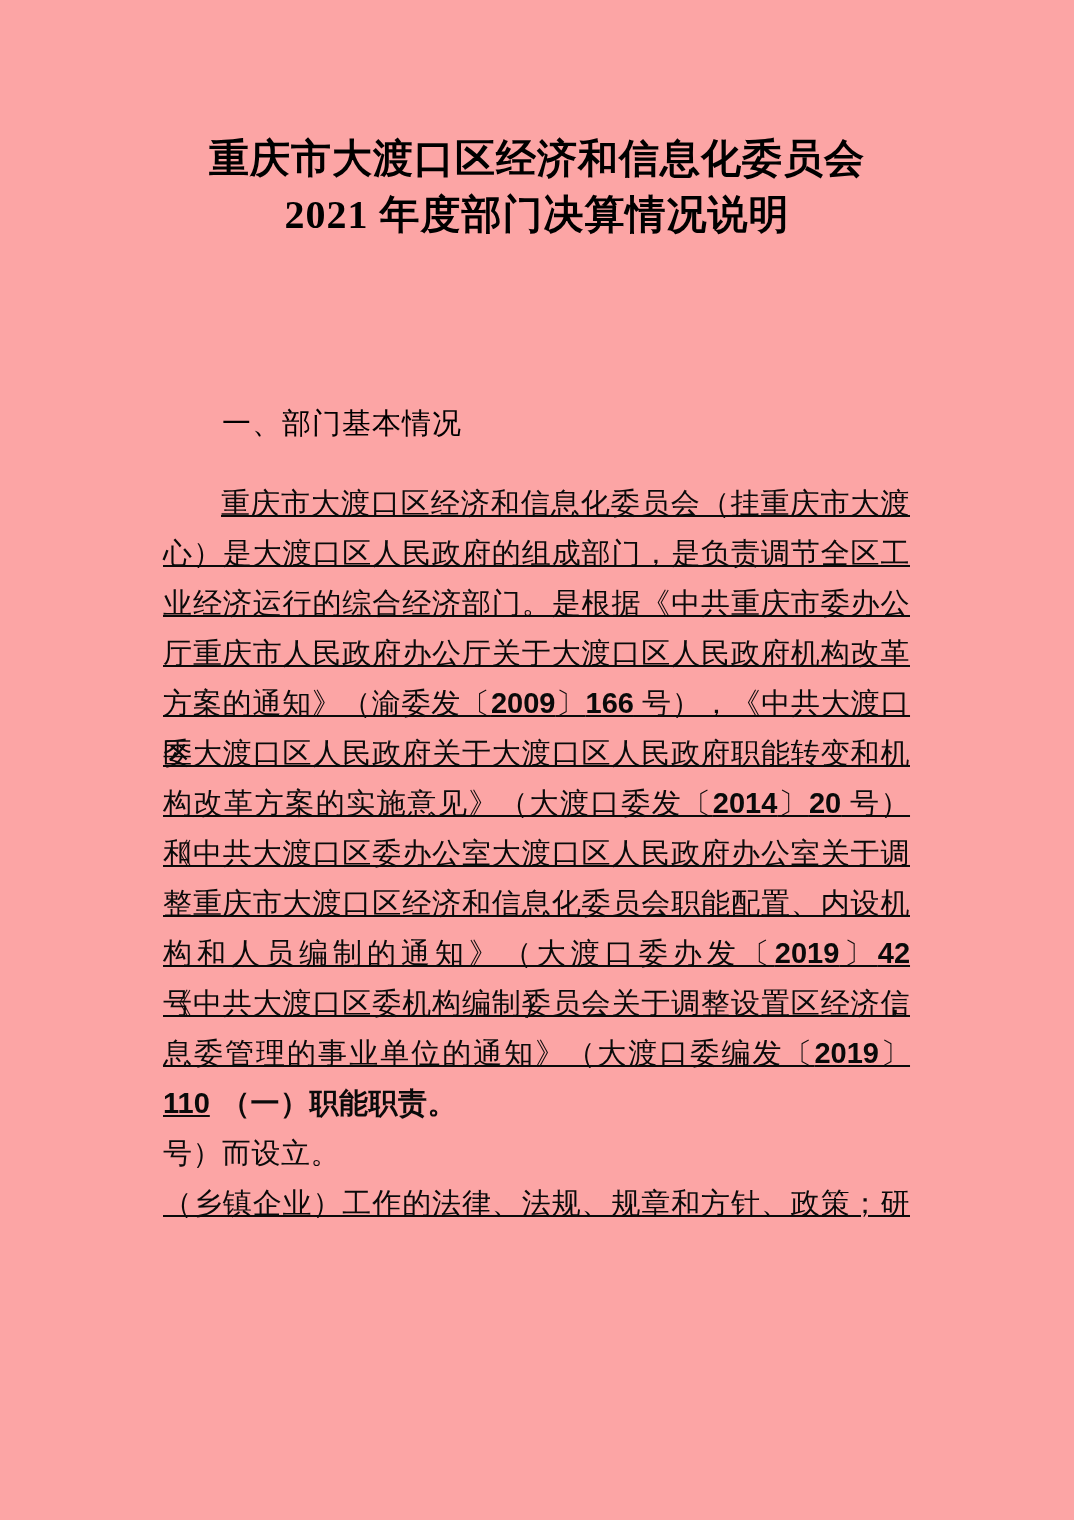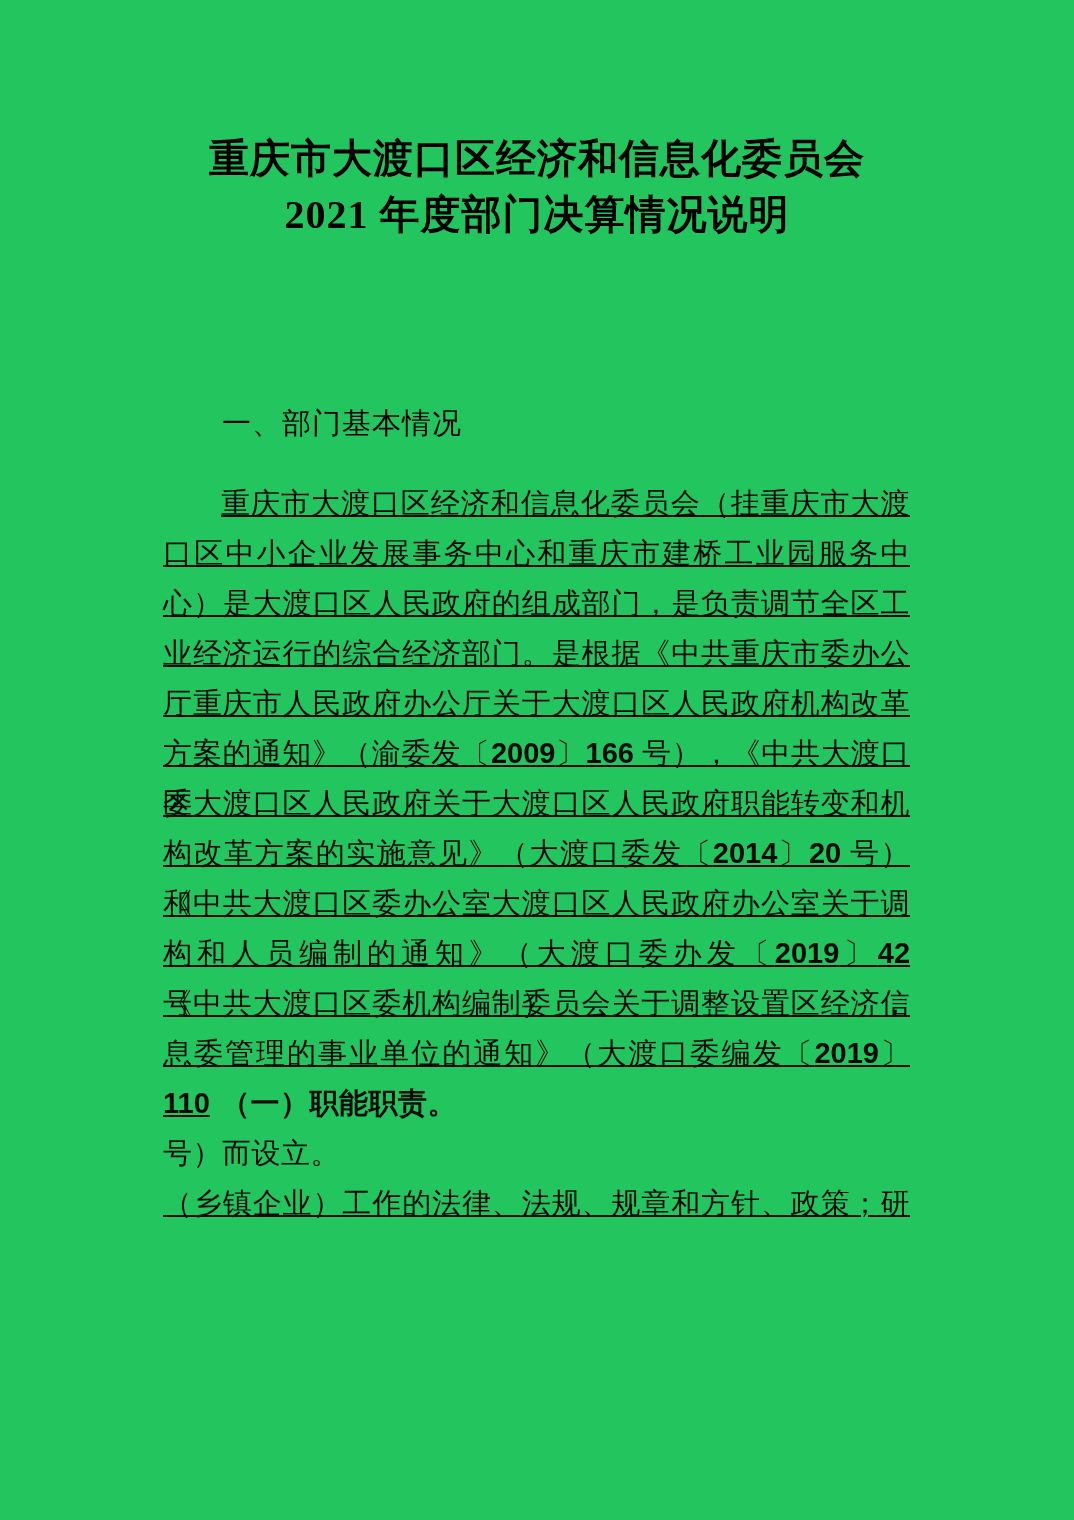--- a/index.html
+++ b/index.html
@@ -4,21 +4,21 @@
 <style>
   html, body {
     margin: 0;
     padding: 0;
     background: #ffffff;
   }
   .page {
     position: relative;
     width: 1074px;
     height: 1520px;
-    background: #22c55e;
+    background: #fca5a5;
     color: #000000;
     font-family: "Liberation Serif", serif;
     overflow: hidden;
   }
   .doc-title {
     position: absolute;
     top: 131px;
     left: 0;
     right: 0;
     text-align: center;
@@ -78,28 +78,28 @@
 
   <div class="doc-title">
     <div>重庆市大渡口区经济和信息化委员会</div>
     <div>2021 年度部门决算情况说明</div>
   </div>
 
   <h2 class="section-heading">一、部门基本情况</h2>
 
   <div class="doc-body">
       <div class="line indent justify"><span>重庆市大渡口区经济和信息化委员会（挂重庆市大渡</span></div>
-      <div class="line justify"><span>口区中小企业发展事务中心和重庆市建桥工业园服务中</span></div>
       <div class="line justify"><span>心）是大渡口区人民政府的组成部门，是负责调节全区工</span></div>
       <div class="line justify"><span>业经济运行的综合经济部门。是根据《中共重庆市委办公</span></div>
       <div class="line justify"><span>厅重庆市人民政府办公厅关于大渡口区人民政府机构改革</span></div>
       <div class="line justify"><span>方案的通知》（渝委发〔</span><span class="num">2009</span><span>〕</span><span class="num">166</span><span> 号），《中共大渡口区</span></div>
       <div class="line justify"><span>委大渡口区人民政府关于大渡口区人民政府职能转变和机</span></div>
       <div class="line justify"><span>构改革方案的实施意见》（大渡口委发〔</span><span class="num">2014</span><span>〕</span><span class="num">20</span><span> 号）和</span></div>
       <div class="line justify"><span>《中共大渡口区委办公室大渡口区人民政府办公室关于调</span></div>
+      <div class="line justify"><span>整重庆市大渡口区经济和信息化委员会职能配置、内设机</span></div>
       <div class="line justify"><span>构和人员编制的通知》（大渡口委办发〔</span><span class="num">2019</span><span>〕</span><span class="num">42</span><span> 号），</span></div>
       <div class="line justify"><span>《中共大渡口区委机构编制委员会关于调整设置区经济信</span></div>
       <div class="line justify"><span>息委管理的事业单位的通知》（大渡口委编发〔</span><span class="num">2019</span><span>〕</span><span class="num">110</span></div>
       <div class="line indent em"><span>（一）职能职责。</span></div>
       <div class="line"><span>号）而设立。</span></div>
       <div class="line justify"><span>（乡镇企业）工作的法律、法规、规章和方针、政策；研</span></div>
     </div>
 
 </div>
 

